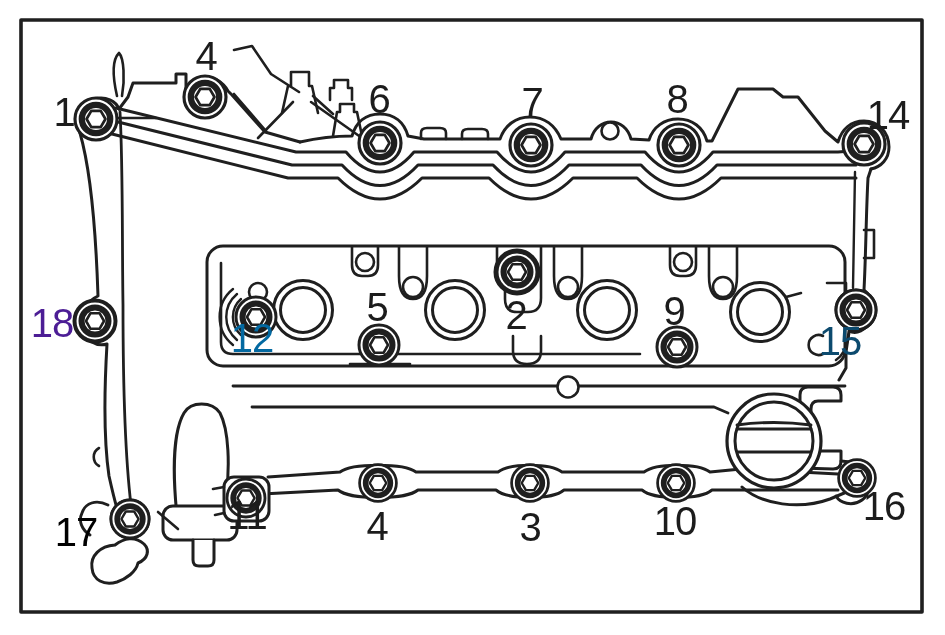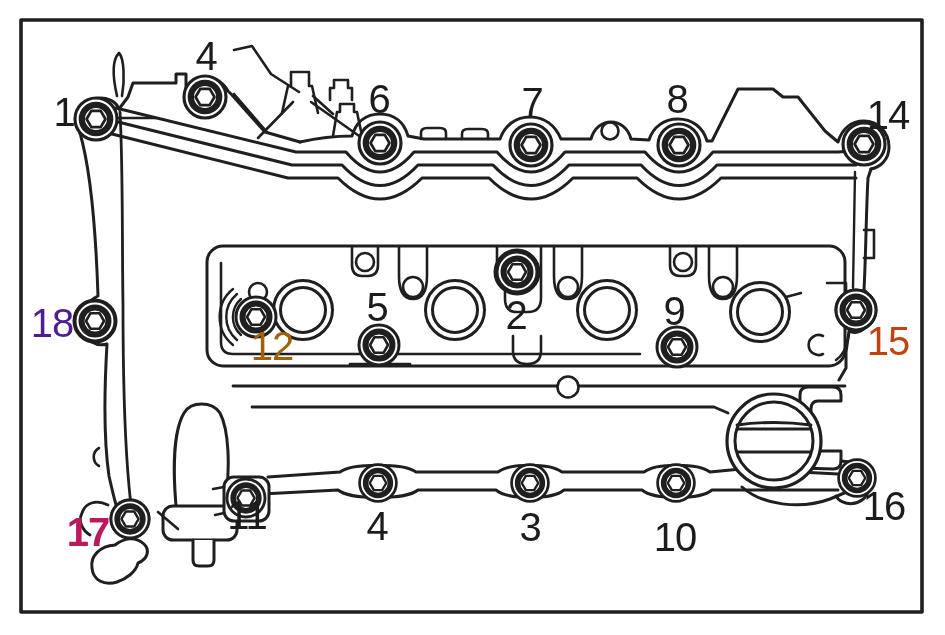--- a/index.html
+++ b/index.html
@@ -240,24 +240,24 @@
   <div id="labels">
       <div class="num" style="left: 64px; top: 112px; color: rgb(28, 28, 28);">1</div>
       <div class="num" style="left: 516px; top: 315px; color: rgb(28, 28, 28);">2</div>
       <div class="num" style="left: 530px; top: 527px; color: rgb(28, 28, 28);">3</div>
       <div class="num" style="left: 377px; top: 526px; color: rgb(28, 28, 28);">4</div>
       <div class="num" style="left: 377px; top: 307px; color: rgb(28, 28, 28);">5</div>
       <div class="num" style="left: 379px; top: 99px; color: rgb(28, 28, 28);">6</div>
       <div class="num" style="left: 532px; top: 102px; color: rgb(28, 28, 28);">7</div>
       <div class="num" style="left: 677px; top: 99px; color: rgb(28, 28, 28);">8</div>
       <div class="num" style="left: 674px; top: 311px; color: rgb(28, 28, 28);">9</div>
-      <div class="num" style="left: 675px; top: 521px; color: rgb(28, 28, 28); margin-top: 16px;">10</div>
+      <div class="num" style="left: 675px; top: 521px; color: rgb(28, 28, 28);">10</div>
       <div class="num" style="left: 247px; top: 515px; color: rgb(28, 28, 28);">11</div>
-      <div class="num" style="left: 252px; top: 346px; color: #a16207; margin-left: 20px;">12</div>
+      <div class="num" style="left: 252px; top: 338px; color: #0369a1;">12</div>
       <div class="num" style="left: 206px; top: 56px; color: rgb(28, 28, 28);">4</div>
       <div class="num" style="left: 888px; top: 115px; color: rgb(28, 28, 28);">14</div>
-      <div class="num" style="left: 888px; top: 341px; color: #c2410c;">15</div>
+      <div class="num" style="left: 840px; top: 341px; color: #0c4a6e;">15</div>
       <div class="num" style="left: 884px; top: 506px; color: rgb(28, 28, 28);">16</div>
-      <div class="num" style="left: 88px; top: 532px; color: #be185d; font-weight: bold;">17</div>
+      <div class="num" style="left: 76px; top: 532px; color: #000000;">17</div>
       <div class="num" style="left: 52px; top: 323px; color: #4c1d95;">18</div>
     </div>
 
 </div>
 
 </body></html>

